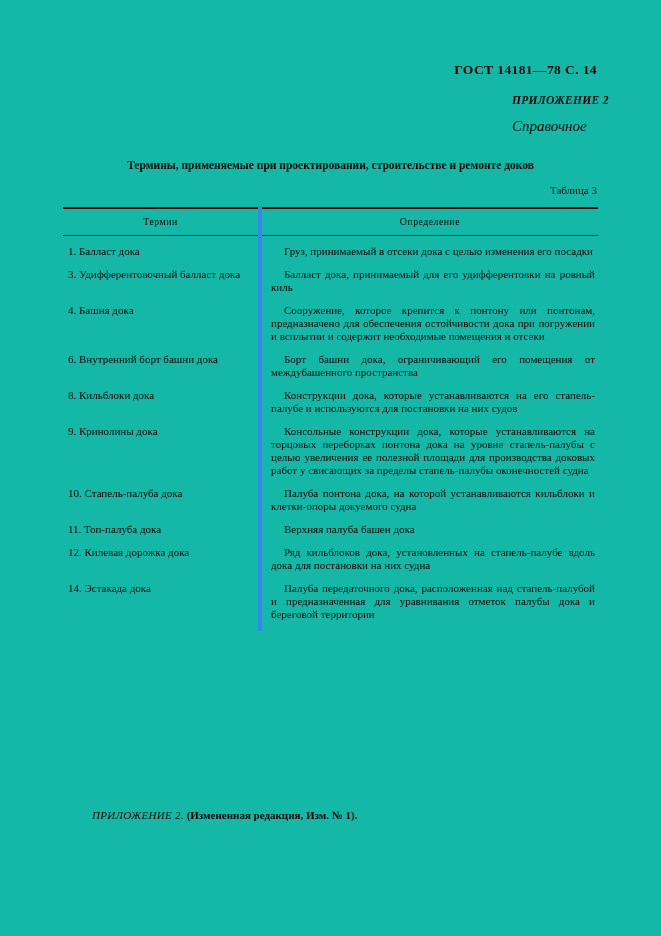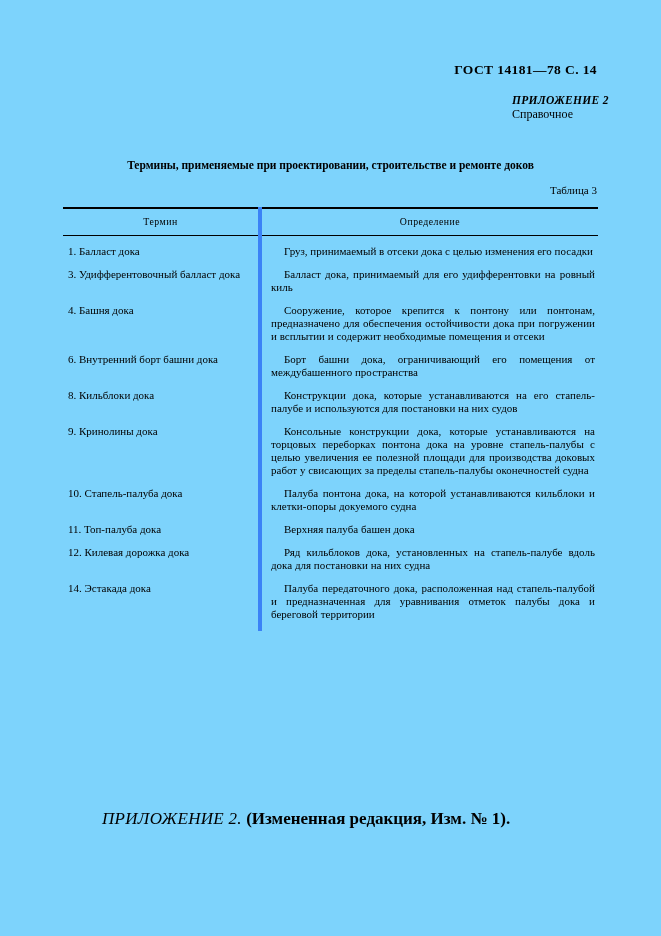--- a/index.html
+++ b/index.html
@@ -10,21 +10,21 @@
   body {
     width: 661px;
     height: 936px;
     font-family: "Liberation Serif", "DejaVu Serif", serif;
     color: #000000;
   }
   .page {
     position: relative;
     width: 661px;
     height: 936px;
-    background: #7dd3fc;
+    background: #14b8a6;
     overflow: hidden;
   }
   .gost-header {
     position: absolute;
     top: 62px;
     right: 64px;
     font-weight: bold;
     font-size: 13.5px;
     letter-spacing: 0.4px;
     white-space: nowrap;
@@ -35,22 +35,23 @@
     left: 512px;
   }
   .appendix-label {
     font-style: italic;
     font-weight: bold;
     font-size: 11.5px;
     letter-spacing: 0.3px;
     white-space: nowrap;
   }
   .appendix-type {
-    font-size: 12px;
-    margin-top: 1px;
+    font-style: italic;
+    font-size: 15px;
+    margin-top: 12px;
     white-space: nowrap;
   }
   .doc-title {
     position: absolute;
     top: 159px;
     left: 63px;
     width: 535px;
     text-align: center;
     font-weight: bold;
     font-size: 11.5px;
@@ -98,22 +99,22 @@
   }
   td.def-cell {
     padding-left: 9px;
     padding-right: 3px;
     text-align: justify;
     text-indent: 13px;
   }
   .footer-note {
     position: absolute;
     top: 809px;
-    left: 102px;
-    font-size: 17px;
+    left: 92px;
+    font-size: 11px;
     white-space: nowrap;
   }
   .footer-note .fn-italic {
     font-style: italic;
     letter-spacing: 0.3px;
   }
   .footer-note .fn-bold {
     font-weight: bold;
   }
 </style>

